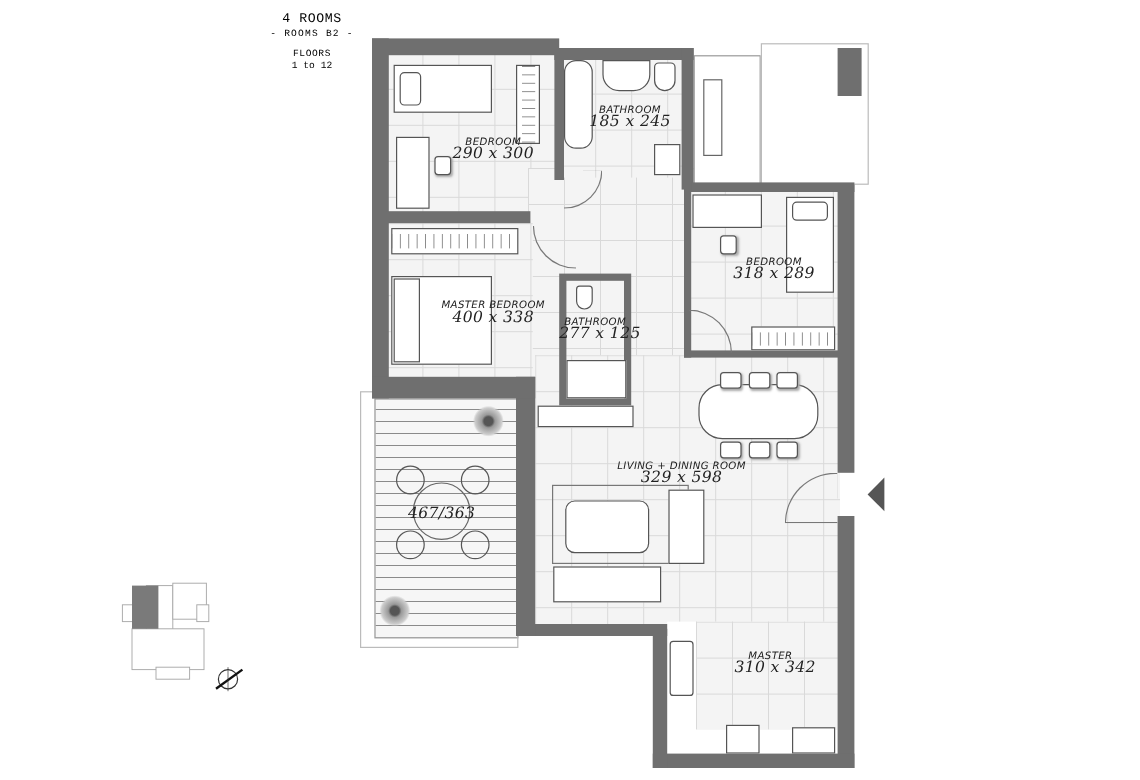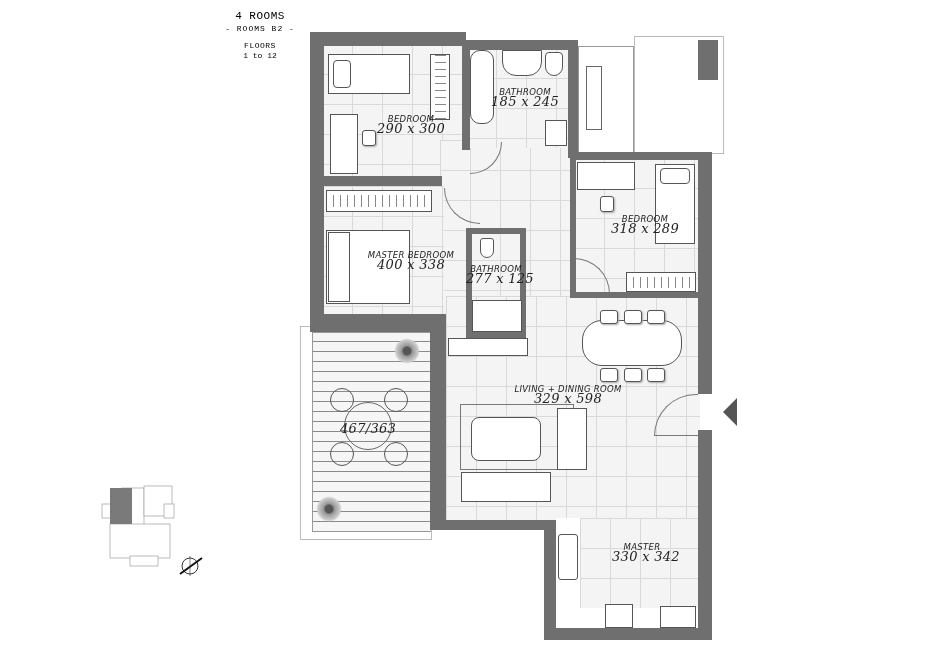--- a/index.html
+++ b/index.html
@@ -148,21 +148,21 @@
     <span class="dim">329 x 598</span>
   </div>
 
   <div class="abs" style="left:723px;top:398px;width:0;height:0;border-top:14px solid transparent;border-bottom:14px solid transparent;border-right:14px solid #555;"></div>
 
   <div class="furn" style="left:558px;top:534px;width:20px;height:46px;border-radius:3px;"></div>
   <div class="furn" style="left:605px;top:604px;width:28px;height:24px;"></div>
   <div class="furn" style="left:660px;top:606px;width:36px;height:22px;"></div>
   <div class="label" style="left:612px;top:542px;width:60px;">
     <span>MASTER</span>
-    <span class="dim">330 x 342</span>
+    <span class="dim">310 x 342</span>
   </div>
 
   <div class="plant" style="left:394px;top:338px;"></div>
   <div class="plant" style="left:316px;top:496px;"></div>
   <div class="furn" style="left:344px;top:402px;width:48px;height:48px;border-radius:50%;background:transparent;border-color:#666;"></div>
   <div class="round-chair" style="left:330px;top:388px;"></div>
   <div class="round-chair" style="left:384px;top:388px;"></div>
   <div class="round-chair" style="left:330px;top:442px;"></div>
   <div class="round-chair" style="left:384px;top:442px;"></div>
   <div class="label" style="left:340px;top:424px;width:56px;">

